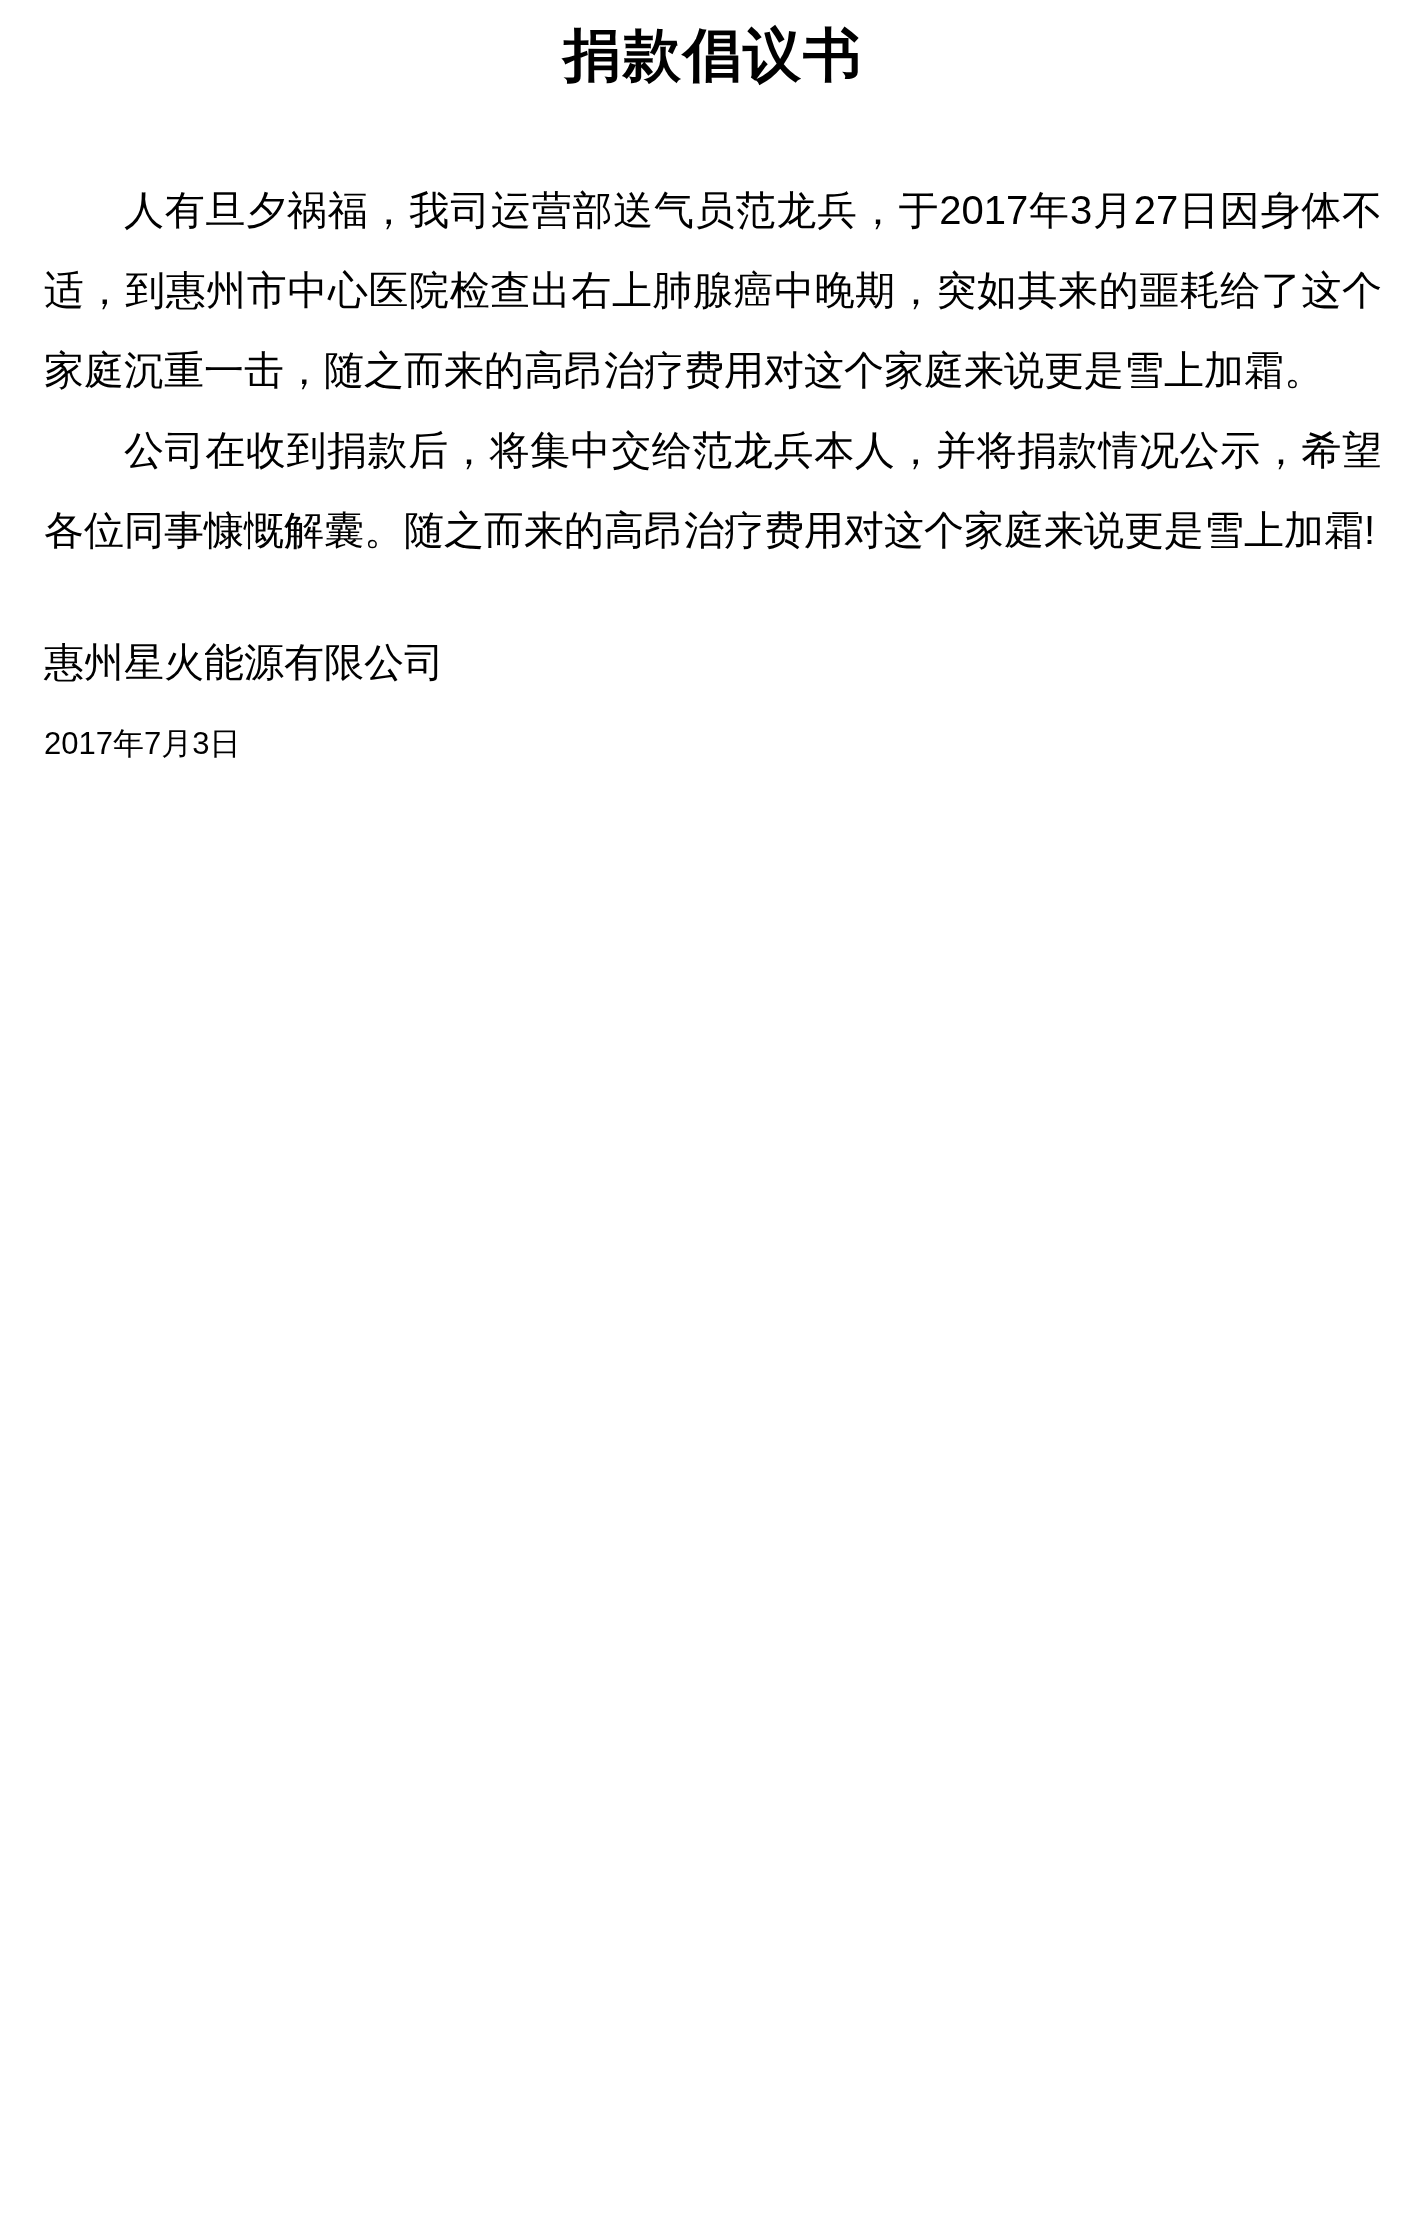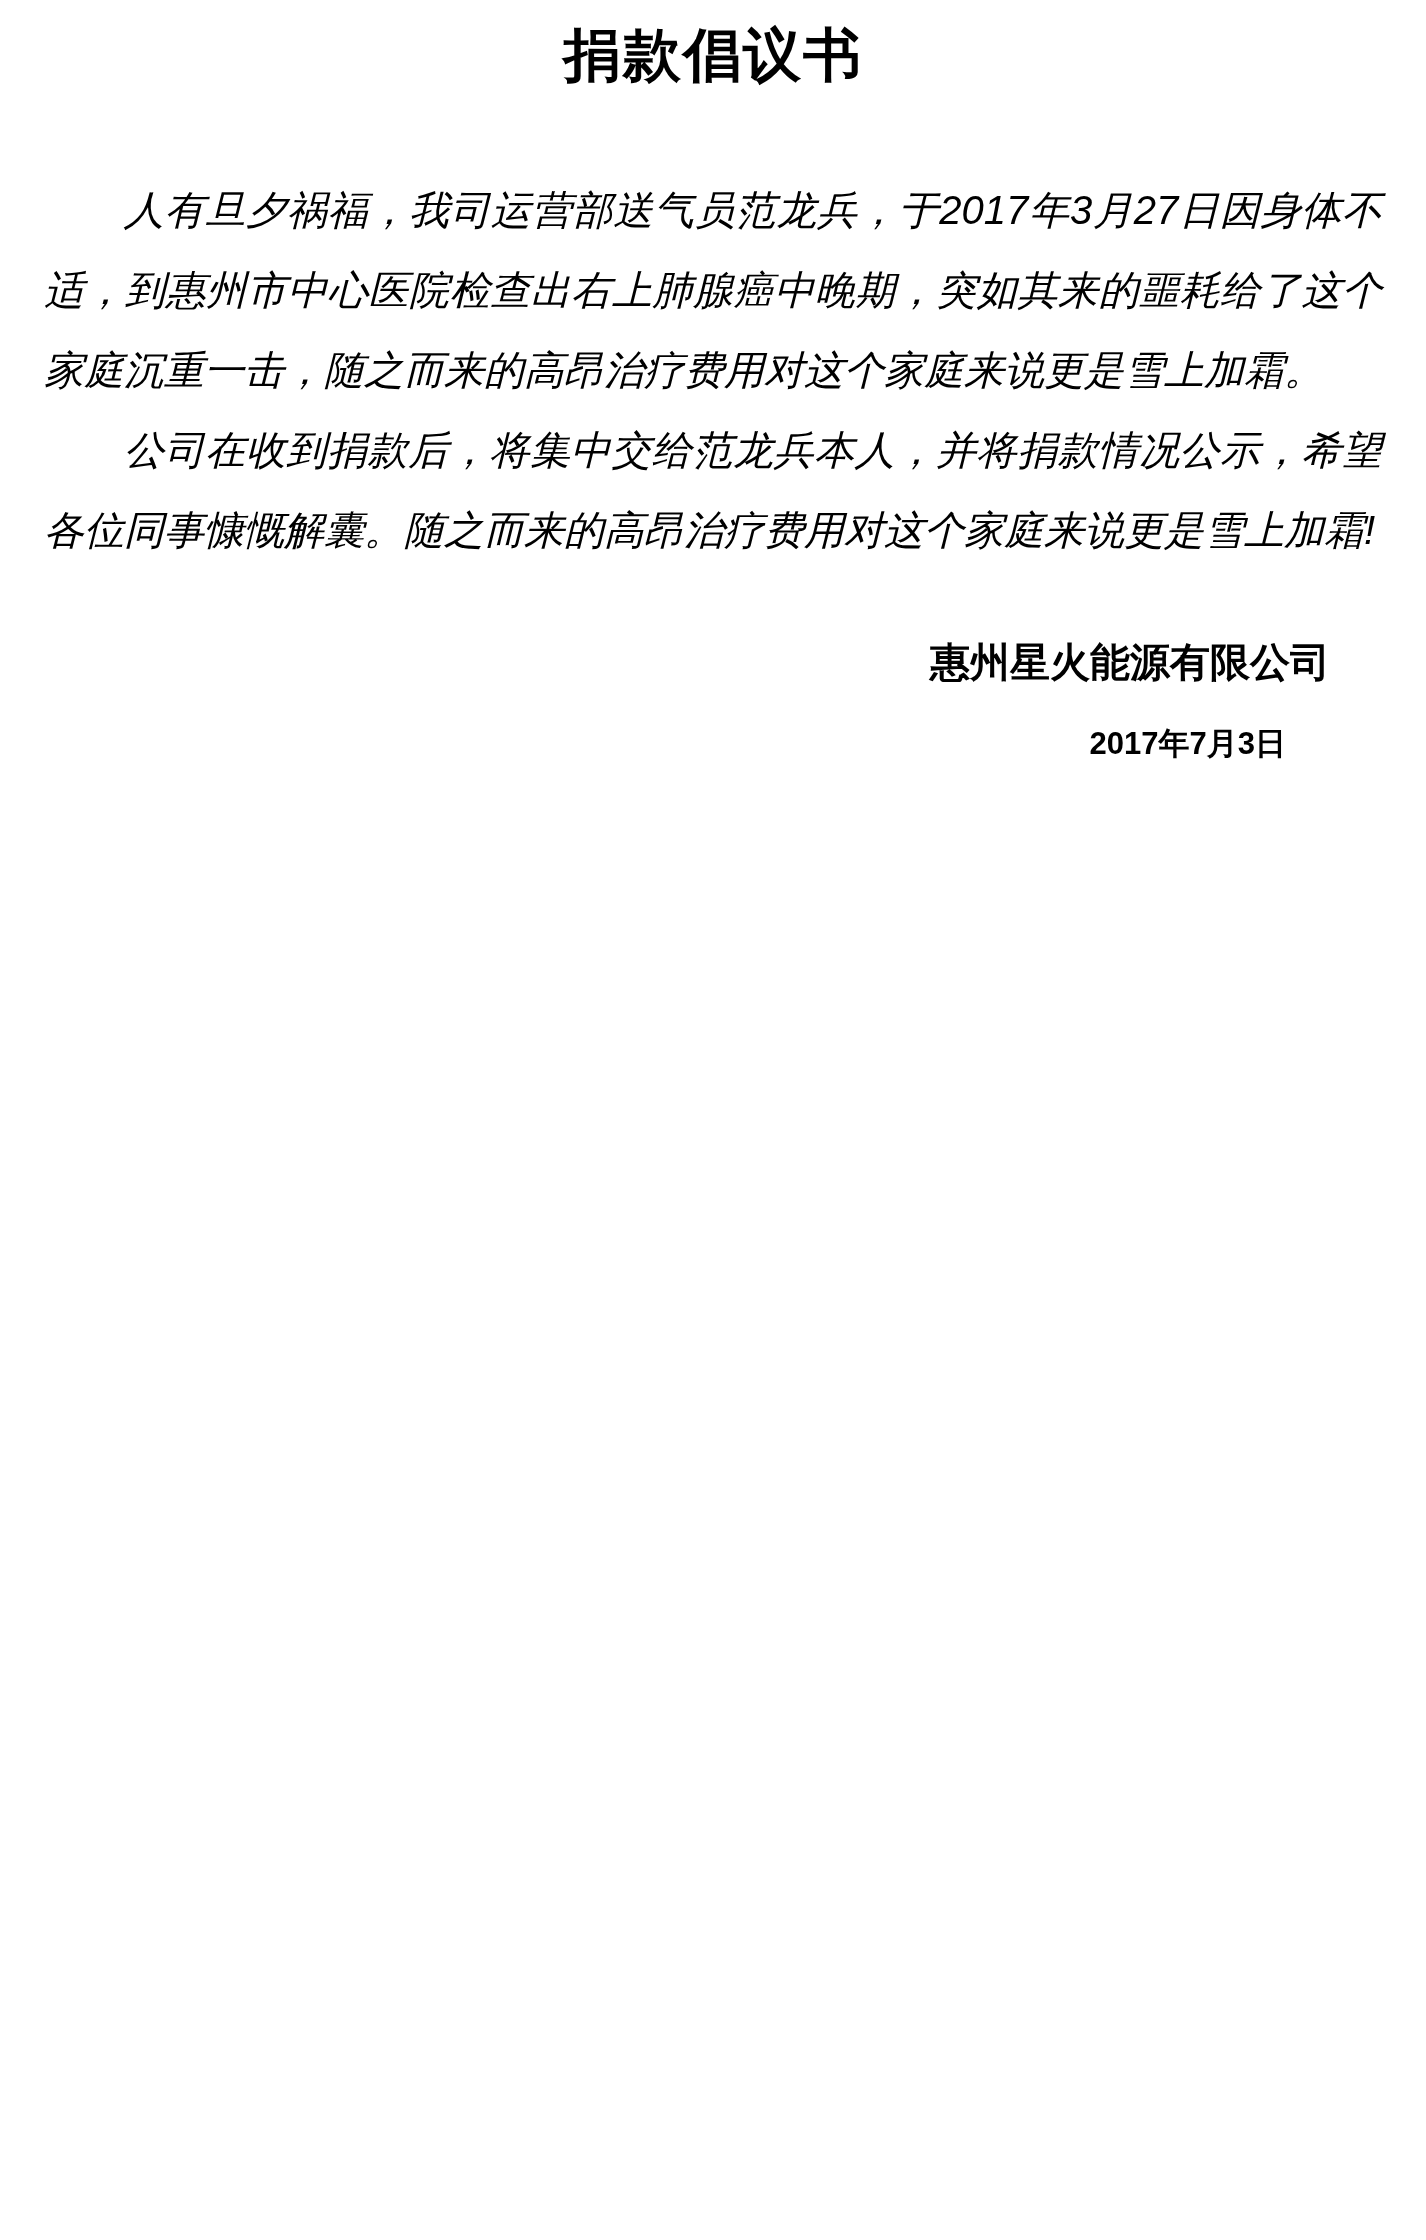--- a/index.html
+++ b/index.html
@@ -30,26 +30,24 @@
     letter-spacing: 2px;
   }
   .body-text p.para {
     margin: 0;
     font-size: 40px;
     line-height: 80px;
     text-align: justify;
     text-justify: inter-ideograph;
     text-indent: 2em;
     word-break: break-all;
-    font-style: italic;
   }
   .signature {
     margin-top: 52px;
-    text-align: right;
-    font-weight: bold;
+    text-align: left;
   }
   .sig-company {
     margin: 0;
     font-size: 40px;
     line-height: 80px;
     padding-right: 52px;
   }
   .sig-date {
     margin: 0;
     font-size: 31px;

